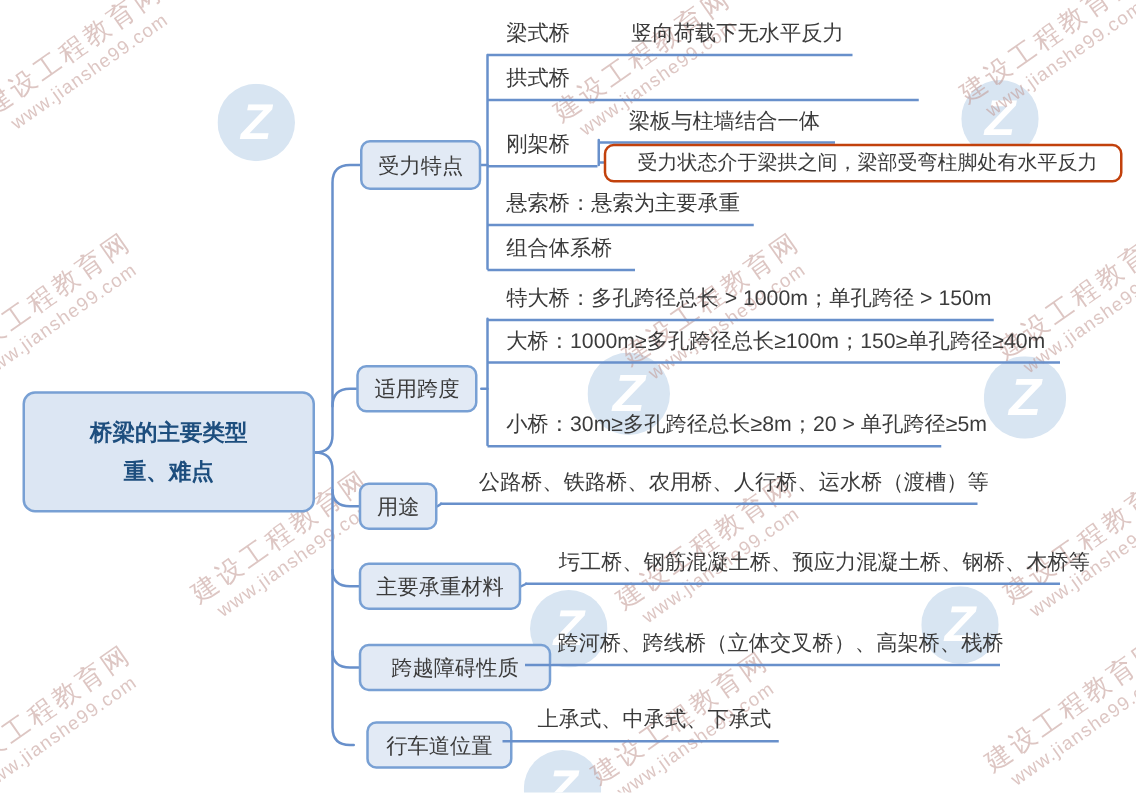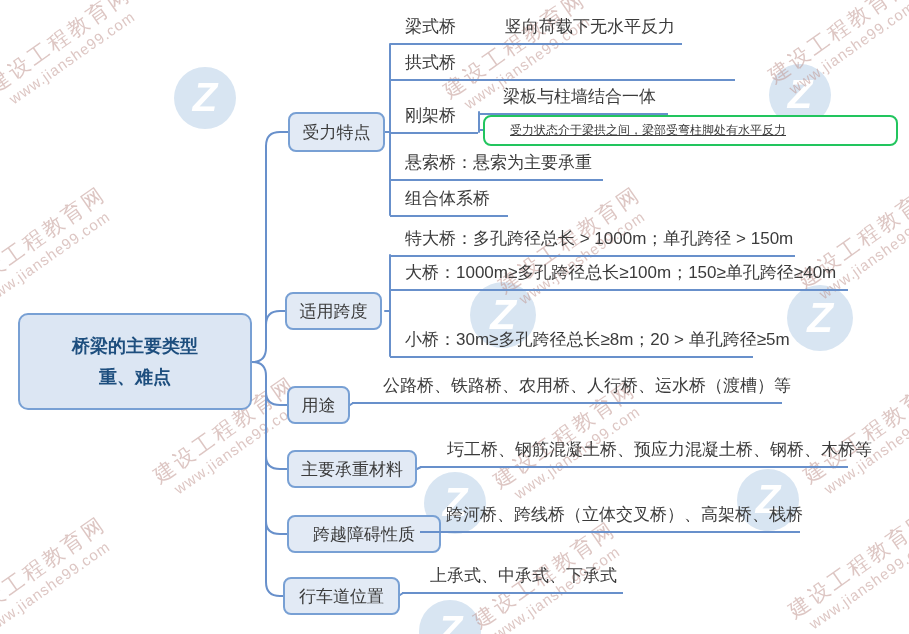--- a/index.html
+++ b/index.html
@@ -29,22 +29,22 @@
     flex-direction:column;font-size:18px;font-weight:bold;color:#1d4e7e;line-height:31px;
   }
   .leaf{
     position:absolute;box-sizing:border-box;height:30px;border-bottom:2px solid #6890cb;
     display:flex;align-items:flex-end;padding-bottom:5px;font-size:17px;color:#3b3b3b;
     white-space:nowrap;
   }
   .leaf .term{display:inline-block;width:100px;}
   .leafbox{
     position:absolute;box-sizing:border-box;left:483px;top:115px;width:415px;height:31px;
-    border:2px solid #22c55e;border-radius:8px;background:#ffffff;display:flex;
-    align-items:center;padding-left:25px;font-size:12px;color:#3b3b3b;white-space:nowrap;text-decoration:underline;
+    border:2px solid #c2410c;border-radius:8px;background:#ffffff;display:flex;
+    align-items:center;padding-left:25px;font-size:16px;color:#3b3b3b;white-space:nowrap;
   }
   .p15{padding-left:15px;}
 </style>
 </head>
 <body>
 
 <div id="canvas">
 
   <div id="wm-layer">
 
@@ -160,21 +160,21 @@
       </div>
     <div class="topic" style="left:287px;top:386px;width:63px;height:38px">
         <span>用途</span>
       </div>
     <div class="topic" style="left:287px;top:450px;width:130px;height:38px">
         <span>主要承重材料</span>
       </div>
     <div class="topic" style="left:287px;top:515px;width:154px;height:38px">
         <span>跨越障碍性质</span>
       </div>
-    <div class="topic" style="left:283px;top:577px;width:117px;height:38px">
+    <div class="topic" style="left:293px;top:577px;width:117px;height:38px">
         <span>行车道位置</span>
       </div>
 
     <div class="leaf p15" style="left:390px;top:15px;width:292px">
       <span class="term">梁式桥</span>
       <span>竖向荷载下无水平反力</span>
     </div>
     <div class="leaf p15" style="left:390px;top:51px;width:345px">
       <span class="term">拱式桥</span>
     </div>

